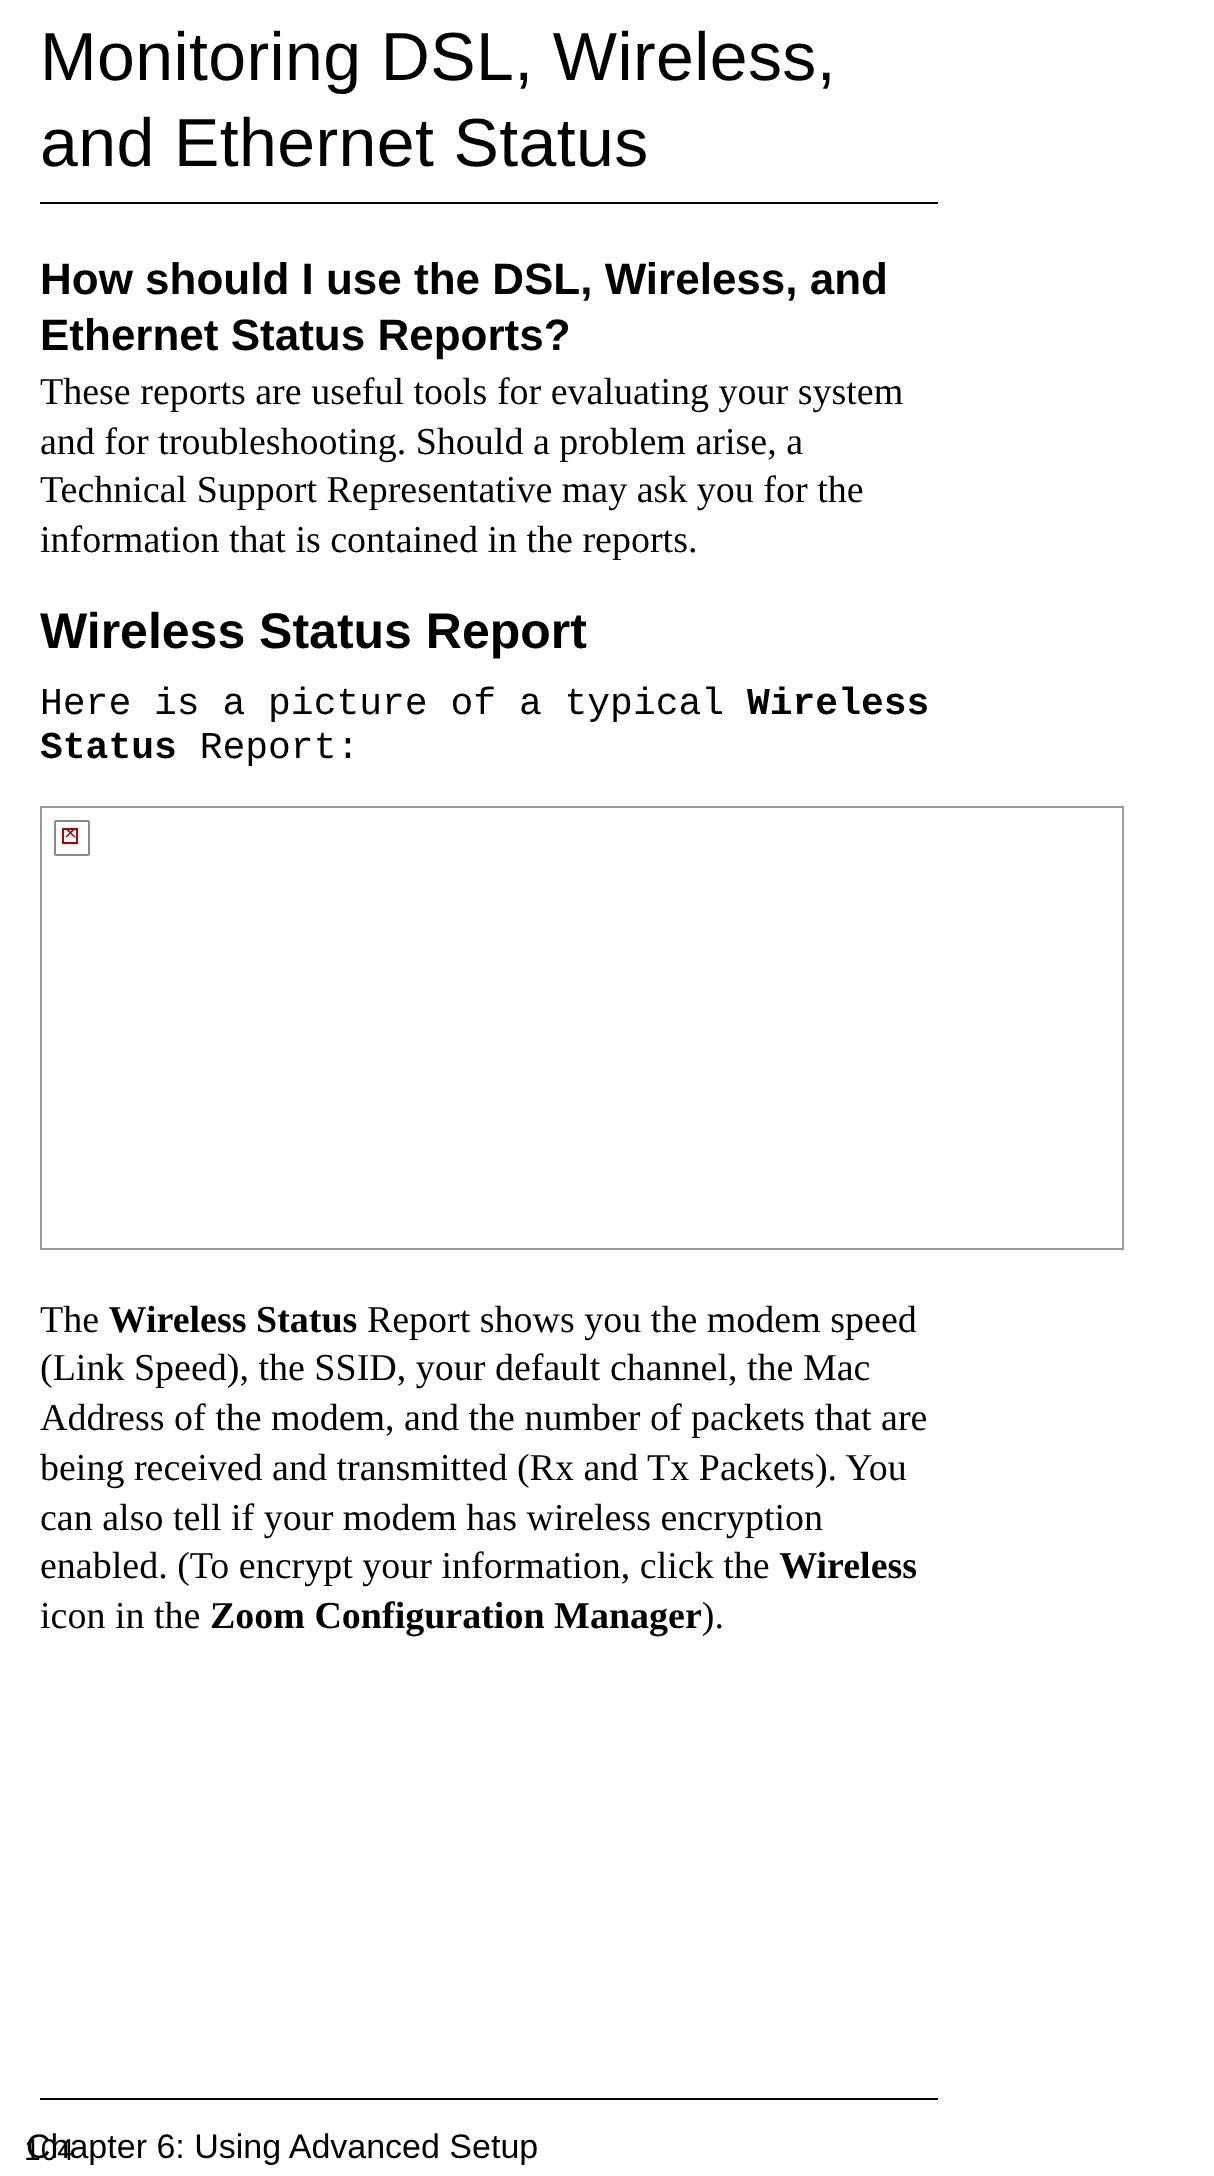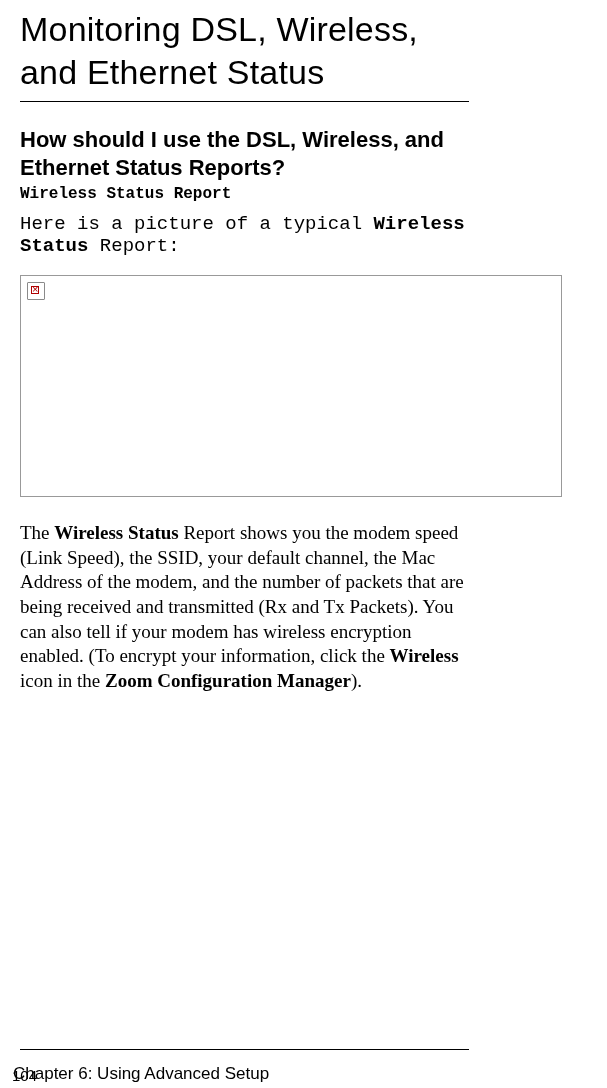--- a/index.html
+++ b/index.html
@@ -36,23 +36,23 @@
     font-size: 22px;
     line-height: 1.25;
     margin: 0 0 4px 0;
   }
   p.body {
     font-size: 19px;
     line-height: 1.3;
     margin: 0 0 18px 0;
   }
   h3.subsection {
-    font-family: Liberation Mono, monospace;
+    font-family: Liberation Sans, sans-serif;
     font-weight: 700;
-    font-size: 16px;
+    font-size: 25px;
     margin: 0 0 10px 0;
   }
   p.intro {
     font-size: 19px;
     margin: 0 0 18px 0;
     font-family: Liberation Mono, monospace;
   }
   .strong { font-weight: 700; }
   .img-box {
     width: 540px;
@@ -123,20 +123,21 @@
 </style>
 </head>
 <body>
 
 <div class="page">
 
   <h1 class="title">Monitoring DSL, Wireless, and Ethernet Status</h1>
   <hr class="rule">
 
   <h2 class="section">How should I use the DSL, Wireless, and Ethernet Status Reports?</h2>
+  <p class="body">These reports are useful tools for evaluating your system and for troubleshooting. Should a problem arise, a Technical Support Representative may ask you for the information that is contained in the reports.</p>
 
   <h3 class="subsection">Wireless Status Report</h3>
   <p class="intro">
     <span>Here is a picture of a typical </span><span class="strong">Wireless Status</span><span> Report:</span>
   </p>
 
   <div class="img-box">
     <span class="broken-img"></span>
   </div>
 

